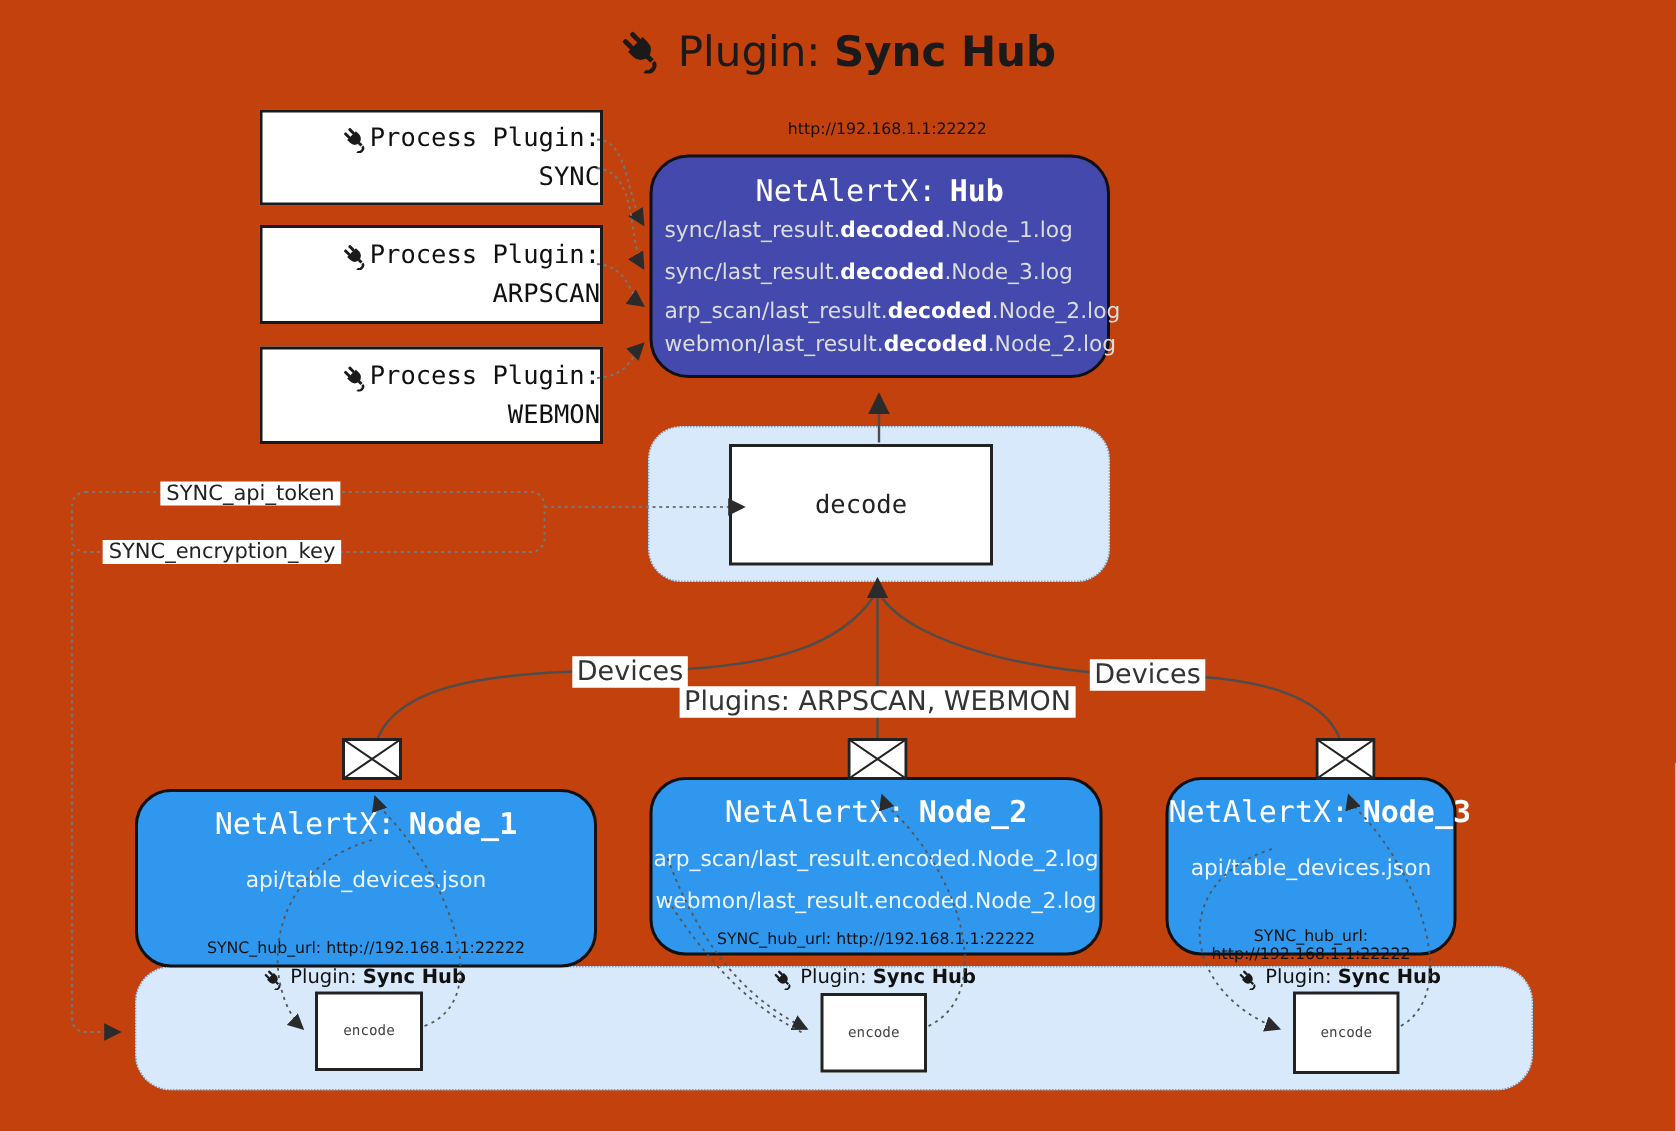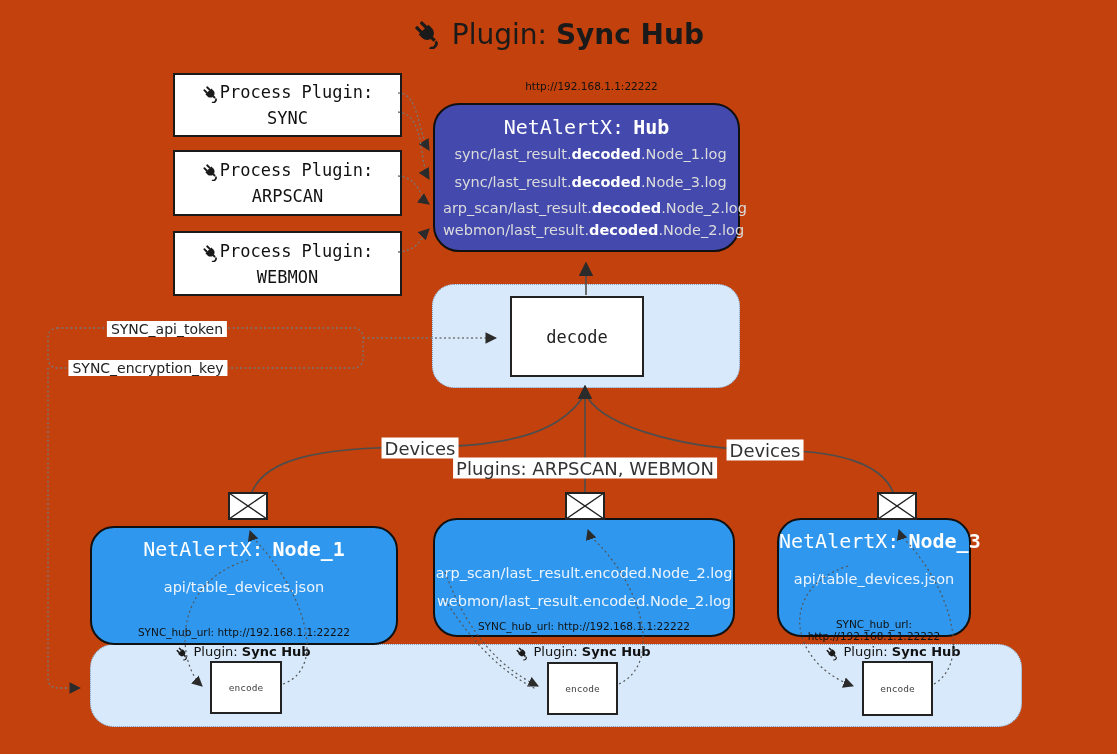--- a/index.html
+++ b/index.html
@@ -6,27 +6,27 @@
   .canvas{position:relative;width:1117px;height:754px;background:#c2410c;overflow:hidden;
           font-family:"DejaVu Sans",sans-serif;color:#111;}
   .abs{position:absolute;}
   
   .title{left:0;top:18px;width:1117px;text-align:center;font-size:28px;color:#1a1a1a;z-index:3;}
   .title b{font-weight:700;}
   .plug{display:inline-block;vertical-align:-5px;}
   
   .pbox{background:#fff;border:2px solid #1a1a1a;z-index:2;
         font-family:"DejaVu Sans Mono",monospace;font-size:17px;color:#111;
-        display:flex;flex-direction:column;justify-content:center;align-items:center;line-height:26px;}
+        display:flex;flex-direction:column;justify-content:center;align-items:flex-end;line-height:26px;}
   
   .hub{left:433px;top:103px;width:307px;height:149px;border-radius:26px;background:#4349ad;
        border:2px solid #101010;box-sizing:border-box;z-index:2;}
   .hubtitle{left:0;top:10px;width:100%;text-align:center;color:#fff;
             font-family:"DejaVu Sans Mono",monospace;font-size:20px;}
-  .hubrow{left:8px;width:295px;white-space:nowrap;font-size:14.5px;color:#dcdcdc;z-index:3;text-align:center;}
+  .hubrow{left:8px;width:295px;white-space:nowrap;font-size:14.5px;color:#dcdcdc;z-index:3;}
   .hubrow b{color:#fff;font-weight:700;}
   .smallurl{font-size:10.5px;color:#111;text-align:center;z-index:3;}
   
   .cluster{background:#d7e9fa;border:1.6px dotted #7b9cbd;border-radius:22px;box-sizing:border-box;z-index:1;}
   .wbox{background:#fff;border:2px solid #222;box-sizing:border-box;z-index:2;
         font-family:"DejaVu Sans Mono",monospace;color:#222;
         display:flex;align-items:center;justify-content:center;}
   
   .node{border-radius:24px;background:#2f97ee;border:2px solid #101010;box-sizing:border-box;z-index:2;}
   .ntitle{left:0;top:9px;width:100%;text-align:center;color:#fff;
@@ -100,35 +100,36 @@
     <div class="abs hubtitle">
       <span class="tpre">NetAlertX:</span><b>Hub</b>
     </div>
     <div class="abs hubrow" style="top:41px;"><span>sync/last_result.</span><b>decoded</b><span>.Node_1.log</span></div>
     <div class="abs hubrow" style="top:69px;"><span>sync/last_result.</span><b>decoded</b><span>.Node_3.log</span></div>
     <div class="abs hubrow" style="top:95px;"><span>arp_scan/last_result.</span><b>decoded</b><span>.Node_2.log</span></div>
     <div class="abs hubrow" style="top:117px;"><span>webmon/last_result.</span><b>decoded</b><span>.Node_2.log</span></div>
   </div>
 
   <div class="abs cluster" style="left:432px;top:284px;width:308px;height:104px;"></div>
-  <div class="abs wbox" style="left:510px;top:296px;width:134px;height:81px;font-size:17px;">decode</div>
+  <div class="abs wbox" style="left:486px;top:296px;width:176px;height:81px;font-size:17px;">decode</div>
 
   <div class="abs toklbl" style="left:167px;top:329px;">SYNC_api_token</div>
   <div class="abs toklbl" style="left:148px;top:368px;">SYNC_encryption_key</div>
 
   <div class="abs edgelbl" style="left:420px;top:448px;">Devices</div>
   <div class="abs edgelbl" style="left:585px;top:468px;">Plugins: ARPSCAN, WEBMON</div>
   <div class="abs edgelbl" style="left:765px;top:450px;">Devices</div>
 
   <div class="abs node" style="left:90px;top:526px;width:308px;height:119px;">
     <div class="abs ntitle"><span class="tpre">NetAlertX:</span><b>Node_1</b></div>
     <div class="abs nrow" style="top:51px;">api/table_devices.json</div>
     <div class="abs smallurl" style="left:0;top:98px;width:100%;">SYNC_hub_url: http://192.168.1.1:22222</div>
   </div>
   <div class="abs node" style="left:433px;top:518px;width:302px;height:119px;">
+    <div class="abs ntitle"><span class="tpre">NetAlertX:</span><b>Node_2</b></div>
     <div class="abs nrow" style="top:45px;">arp_scan/last_result.encoded.Node_2.log</div>
     <div class="abs nrow" style="top:73px;">webmon/last_result.encoded.Node_2.log</div>
     <div class="abs smallurl" style="left:0;top:100px;width:100%;">SYNC_hub_url: http://192.168.1.1:22222</div>
   </div>
   <div class="abs node" style="left:777px;top:518px;width:194px;height:119px;">
     <div class="abs ntitle"><span class="tpre">NetAlertX:</span><b>Node_3</b></div>
     <div class="abs nrow" style="top:51px;">api/table_devices.json</div>
     <div class="abs smallurl" style="left:0;top:98px;width:100%;">SYNC_hub_url: http://192.168.1.1:22222</div>
   </div>
 

